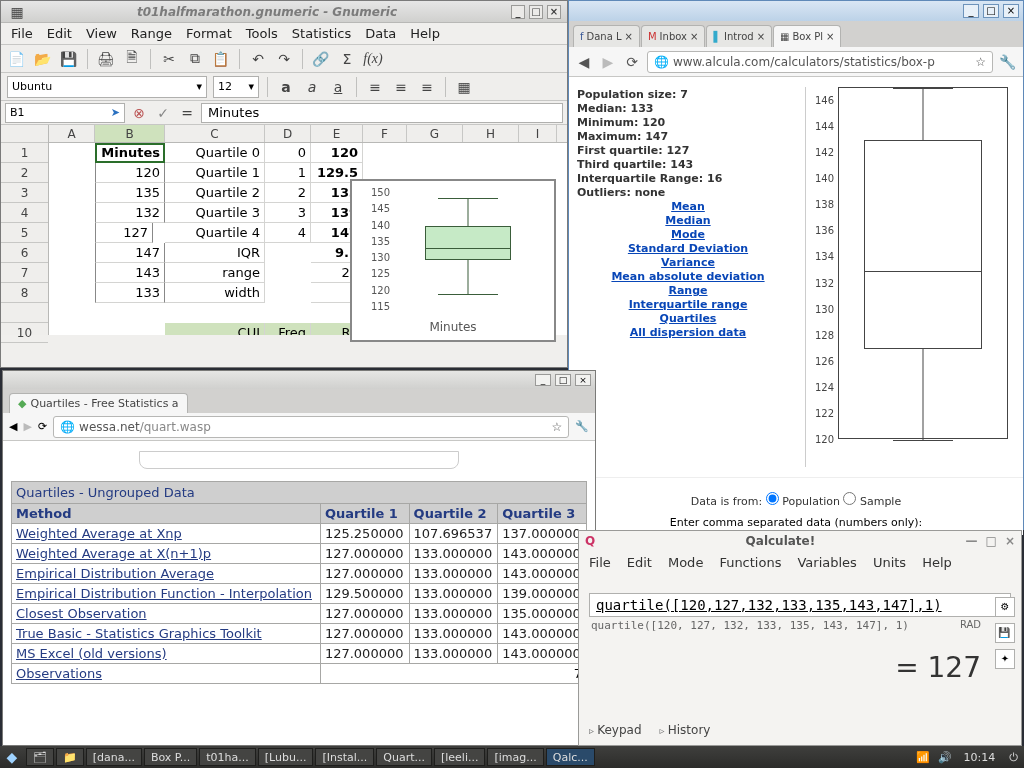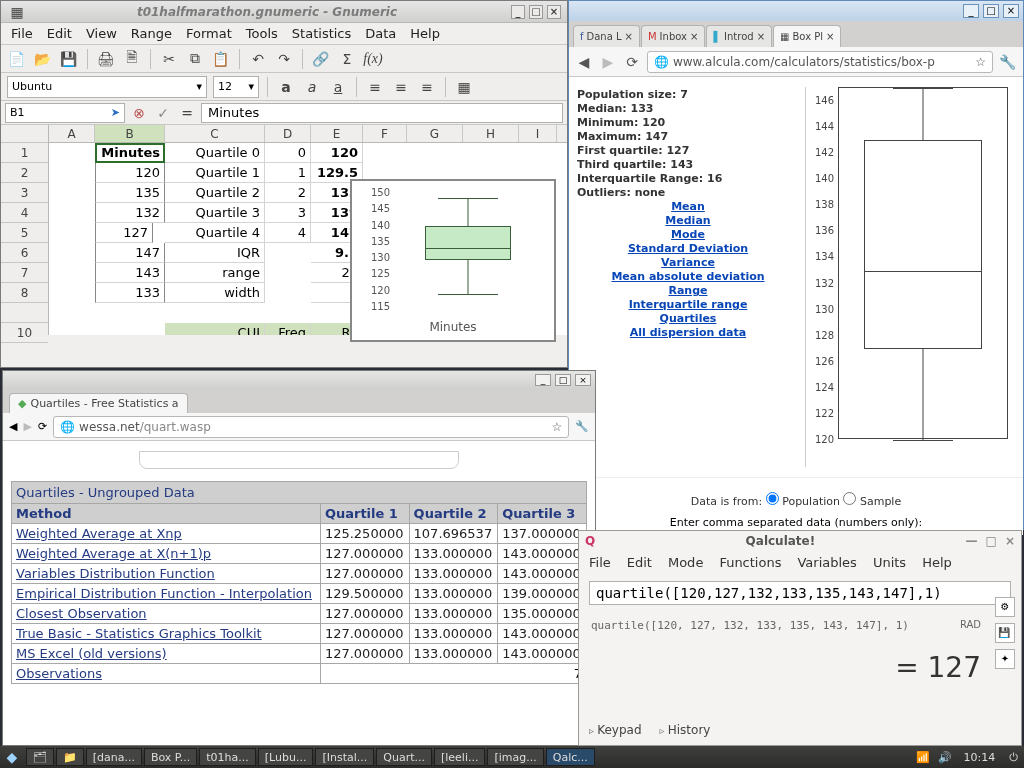--- a/index.html
+++ b/index.html
@@ -81,21 +81,21 @@
 .we .link { color:#243b82; text-decoration:underline;}
 .we .num { text-align:left; color:#222;}
 .we .cap { background:#cfcfcf; color:#243b82; font-size:13px; padding:3px 4px; border:1px solid #a7a7a5; border-bottom:none; text-align:left;}
 
 
 .qa { position:absolute; left:578px; top:530px; width:444px; height:216px; background:#f4f3f1; border:1px solid #9a9a98;}
 .qa .titlebar { height:20px; display:flex; align-items:center; padding:0 6px; color:#555; font-weight:bold; font-size:12px;}
 .qa .titlebar .t { flex:1; text-align:center;}
 .qa .titlebar .tools { display:flex; gap:8px; color:#888;}
 .qa .menubar { height:22px; display:flex; align-items:center; gap:16px; padding:0 10px; font-size:13px; color:#333;}
-.qa .entry { margin:8px 10px; display:flex; gap:6px;}
+.qa .entry { margin:20px 10px; display:flex; gap:6px;text-decoration:underline;}
 .qa .entry input { flex:1; height:24px; border:1px solid #b0b0ae; padding:2px 6px; font-size:14px; font-family:monospace;}
 .qa .sidetools { position:absolute; right:6px; top:66px; display:flex; flex-direction:column; gap:6px;}
 .qa .sidetools div { width:20px; height:20px; border:1px solid #b0b0ae; background:#fff; font-size:10px; text-align:center; line-height:18px;}
 .qa .result { position:absolute; right:40px; top:120px; font-size:28px; color:#333; }
 .qa .mode { position:absolute; right:40px; top:88px; font-size:10px; color:#666;}
 .qa .hist { position:absolute; left:12px; top:88px; font-size:11px; color:#666; font-family:monospace;}
 .qa .bottom { position:absolute; left:10px; bottom:8px; font-size:12px; color:#444; display:flex; gap:18px;}
 .qa .bottom span::before { content:"▹ "; color:#777; font-size:10px;}
 
 
@@ -416,21 +416,21 @@
             <td class="num">107.696537</td>
             <td class="num">137.000000</td>
           </tr>
           <tr>
             <td class="link">Weighted Average at X(n+1)p</td>
             <td class="num">127.000000</td>
             <td class="num">133.000000</td>
             <td class="num">143.000000</td>
           </tr>
           <tr>
-            <td class="link">Variables Distribution Function</td>
+            <td class="link">Empirical Distribution Average</td>
             <td class="num">127.000000</td>
             <td class="num">133.000000</td>
             <td class="num">143.000000</td>
           </tr>
           <tr>
             <td class="link">Empirical Distribution Function - Interpolation</td>
             <td class="num">129.500000</td>
             <td class="num">133.000000</td>
             <td class="num">139.000000</td>
           </tr>

